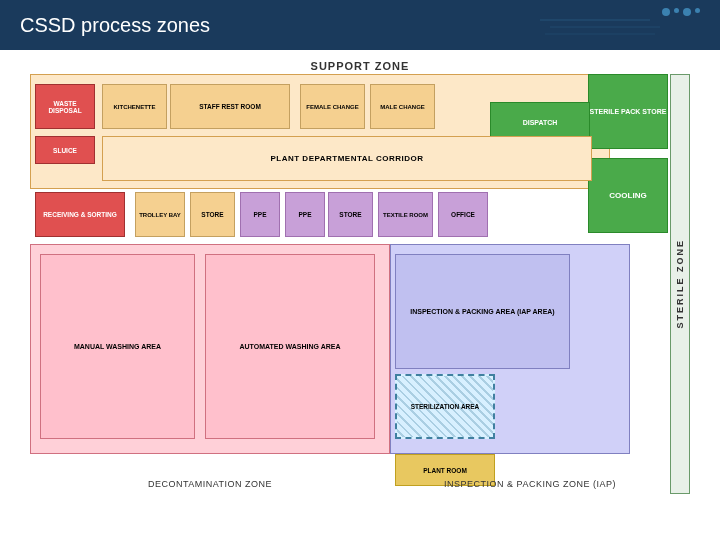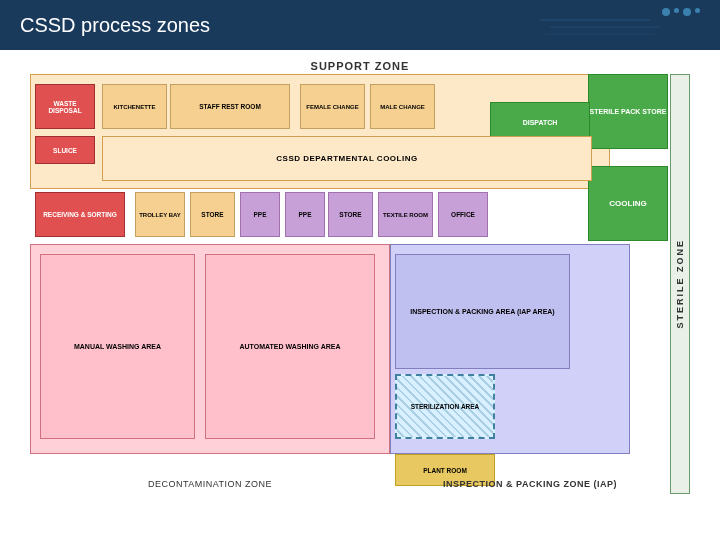--- a/index.html
+++ b/index.html
@@ -140,21 +140,21 @@
       border: 1px solid #2a8a2a;
       display: flex;
       align-items: center;
       justify-content: center;
       color: white;
       font-size: 7px;
       font-weight: bold;
     }
     .cooling-box {
       position: absolute;
-      top: 92px;
+      top: 84px;
       right: 22px;
       width: 80px;
       height: 75px;
       background: #4aaa4a;
       border: 1px solid #2a8a2a;
       display: flex;
       align-items: center;
       justify-content: center;
       text-align: center;
       color: white;
@@ -465,21 +465,21 @@
       letter-spacing: 0.5px;
       color: #333;
     }
     .iap-label {
       position: absolute;
       bottom: 5px;
       left: 360px;
       width: 280px;
       text-align: center;
       font-size: 9px;
-      font-weight: bold;
+      font-weight: normal;
       letter-spacing: 0.5px;
       color: #333;
     }
   </style>
 </head>
 <body>
 
 <div class="slide">
 
   <div class="header-bar">
@@ -541,21 +541,21 @@
 
         <div class="dispatch-box">
           <span>DISPATCH</span>
         </div>
 
         <div class="sluice-box">
           <span>SLUICE</span>
         </div>
 
         <div class="cssd-corridor">
-          <span>CSSD DEPARTMENTAL COOLING</span>
+          <span>PLANT DEPARTMENTAL CORRIDOR</span>
         </div>
 
         <div class="receiving-sorting">
           <span>RECEIVING &amp; SORTING</span>
         </div>
 
         <div class="trolley-bay">
           <span>TROLLEY BAY</span>
         </div>
 

